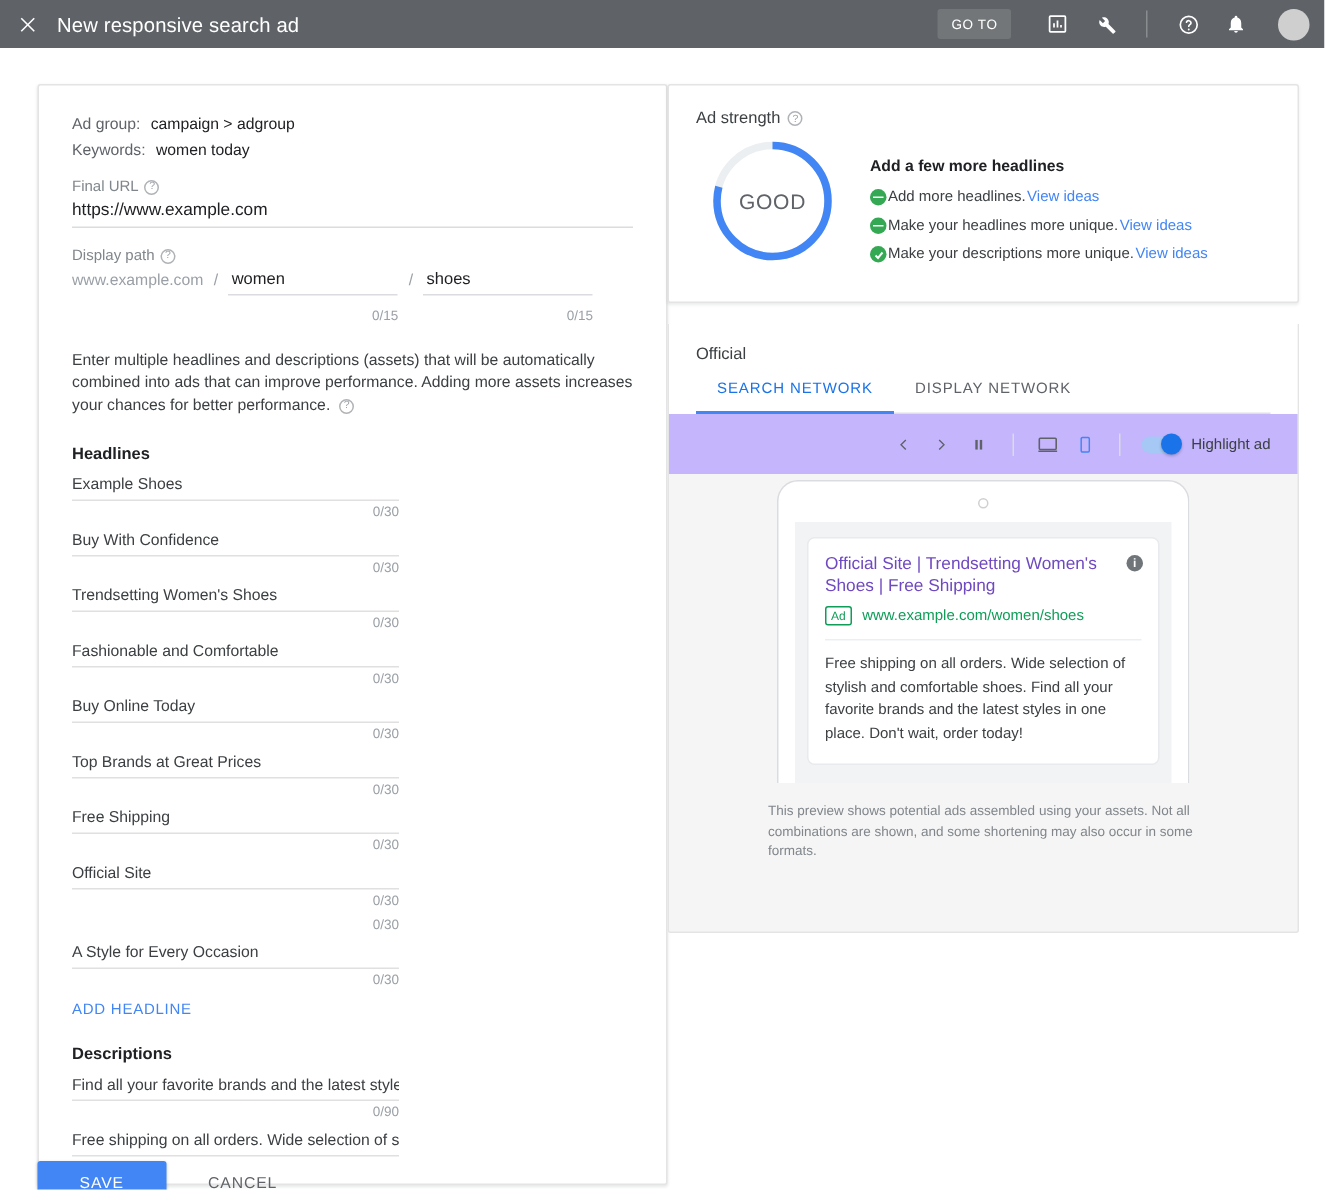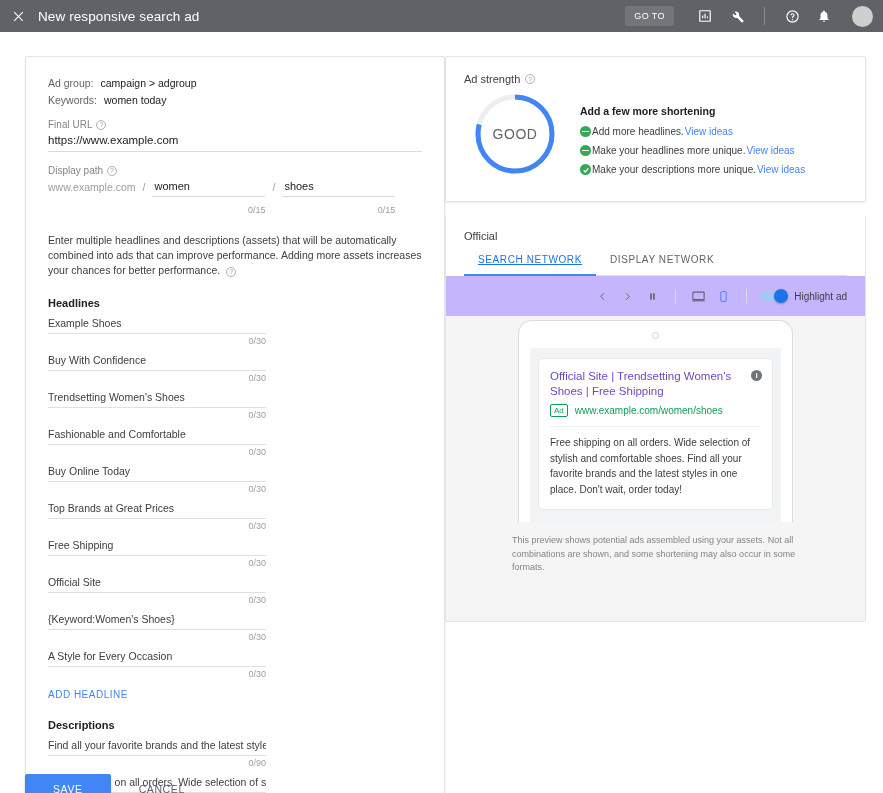--- a/index.html
+++ b/index.html
@@ -253,21 +253,21 @@
     border-bottom: 1px solid #e0e0e0;
     background: #ffffff;
   }
   .tab {
     font-size: 10px; letter-spacing: .6px;
     color: #5f6368;
     padding: 0 14px 10px 14px;
     cursor: pointer;
     position: relative;
   }
-  .tab.active { color: #1a73e8; text-decoration: underline; }
+  .tab.active { color: #1a73e8; }
   .tab.active::after {
     content: "";
     position: absolute; left: 0; right: 0; bottom: -1px;
     height: 2px; background: #4285f4;
   }
   .prev-toolbar {
     display: flex; align-items: center; justify-content: flex-end;
     gap: 0; padding: 10px 18px 10px 0;
     background: #c4b5fd;
   }
@@ -493,21 +493,20 @@
       </div>
       <div class="asset">
         <input class="asset-input" value="Free Shipping" style="">
         <div class="asset-counter">0/30</div>
       </div>
       <div class="asset">
         <input class="asset-input" value="Official Site" style="">
         <div class="asset-counter">0/30</div>
       </div>
       <div class="asset">
-        <input class="asset-input" value="{Keyword:Women's Shoes}" style="">
         <div class="asset-counter">0/30</div>
       </div>
       <div class="asset">
         <input class="asset-input" value="A Style for Every Occasion" style="">
         <div class="asset-counter">0/30</div>
       </div>
     </div>
     <div class="add-link">ADD HEADLINE</div>
 
     <div class="section-title">Descriptions</div>
@@ -536,21 +535,21 @@
       </div>
       <div class="strength-body">
         <div class="donut-wrap">
           <svg width="86" height="86" viewBox="0 0 86 86">
             <circle cx="43" cy="43" r="37" fill="none" stroke="#eceff1" stroke-width="5"></circle>
             <circle cx="43" cy="43" r="37" fill="none" stroke="#4285f4" stroke-width="5" stroke-linecap="butt" stroke-dasharray="183.7 48.8" transform="rotate(-90 43 43)"></circle>
           </svg>
           <span class="donut-label">GOOD</span>
         </div>
         <div class="tips">
-          <div class="tips-title">Add a few more shortening</div>
+          <div class="tips-title">Add a few more headlines</div>
           <div class="tip">
             <span class="dot dot-partial"></span>
             <span>Add more headlines.</span>
             <span class="t-link">View ideas</span>
           </div>
           <div class="tip">
             <span class="dot dot-partial"></span>
             <span>Make your headlines more unique.</span>
             <span class="t-link">View ideas</span>
           </div>

